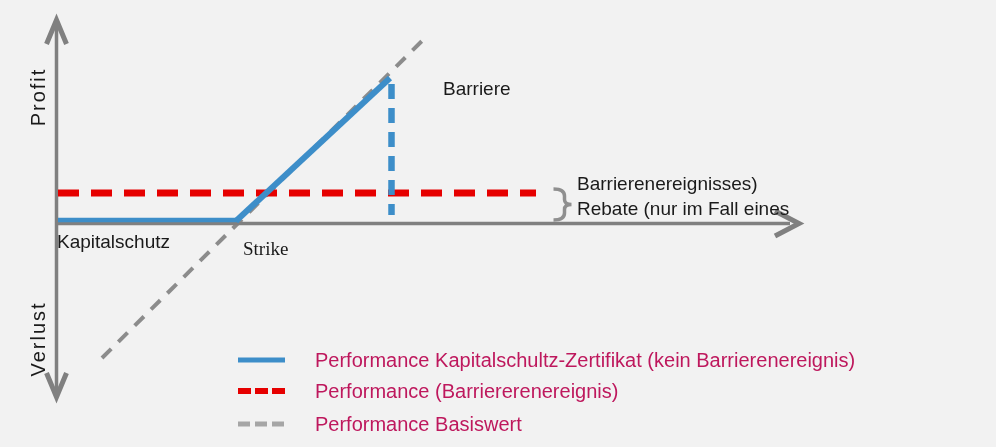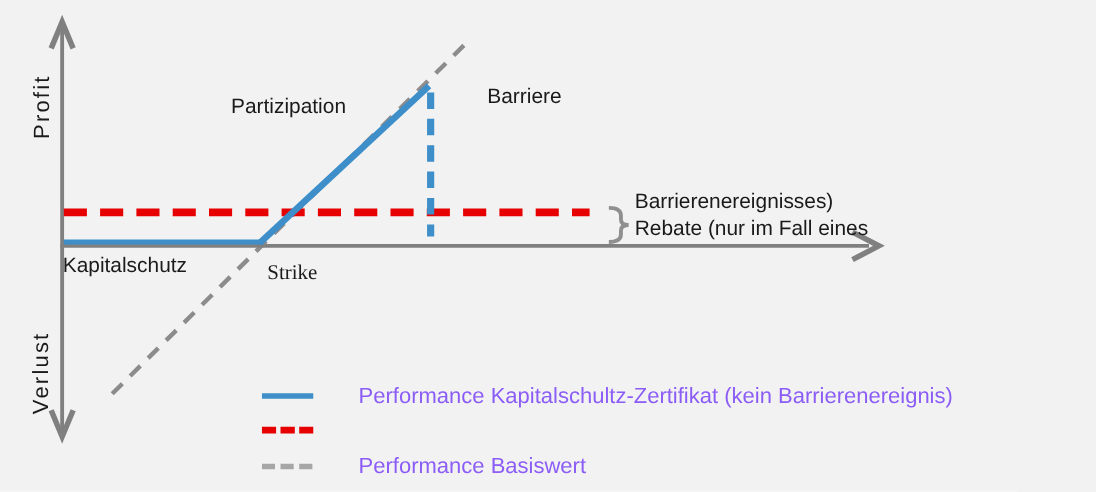--- a/index.html
+++ b/index.html
@@ -56,23 +56,22 @@
     display: flex;
     align-items: center;
     gap: 30px;
     height: 24px;
   }
   .legend-row.r0 { top: 0px; }
   .legend-row.r1 { top: 31px; }
   .legend-row.r2 { top: 64px; }
   .legend-label {
     font-size: 20px;
-    color: #8b5cf6;
+    color: #be185d;
     white-space: nowrap;
-    margin-left: 11px;
   }
   .swatch { display: block; }
 </style>
 </head>
 <body>
 
 <div id="stage">
 
   <svg id="diagram-svg" width="996" height="447" viewBox="0 0 996 447">
 
@@ -94,40 +93,40 @@
     <line x1="391.5" y1="84" x2="391.5" y2="215" stroke-width="6.5" stroke-dasharray="15 9" fill="none" stroke="#3d8ec9"></line>
 
     <path d="M 553.5 189 Q 564.5 189 564.5 196 L 564.5 199.5 Q 564.5 204.5 571.5 204.5 Q 564.5 204.5 564.5 209.5 L 564.5 213 Q 564.5 220 553.5 220" stroke-width="3.5" fill="none" stroke="#8f8f8f"></path>
   </svg>
 
   <div id="profit-label" class="lbl axis-lbl">Profit</div>
   <div id="verlust-label" class="lbl axis-lbl">Verlust</div>
 
   <div id="kapitalschutz-label" class="lbl">Kapitalschutz</div>
   <div id="strike-label" class="lbl">Strike</div>
-  <div id="partizipation-label" class="lbl">Partizipation</div>
   <div id="barriere-label" class="lbl">Barriere</div>
   <div id="rebate-label" class="lbl">
     <div>Barrierenereignisses)</div>
     <div>Rebate (nur im Fall eines</div>
   </div>
 
   <div class="legend">
 
     <div class="legend-row r0">
       <svg class="swatch" width="47" height="10">
         <line x1="0" y1="5" x2="47" y2="5" stroke-width="5" stroke="#3d8ec9"></line>
       </svg>
       <span class="legend-label">Performance Kapitalschultz-Zertifikat (kein Barrierenereignis)</span>
     </div>
 
     <div class="legend-row r1">
       <svg class="swatch" width="47" height="10">
         <line x1="0" y1="5" x2="47" y2="5" stroke-width="6" stroke-dasharray="13 4" stroke="#e60000"></line>
       </svg>
+      <span class="legend-label">Performance (Barriererenereignis)</span>
     </div>
 
     <div class="legend-row r2">
       <svg class="swatch" width="47" height="10">
         <line x1="0" y1="5" x2="47" y2="5" stroke-width="5" stroke-dasharray="12 5" stroke="#a6a6a6"></line>
       </svg>
       <span class="legend-label">Performance Basiswert</span>
     </div>
 
   </div>

